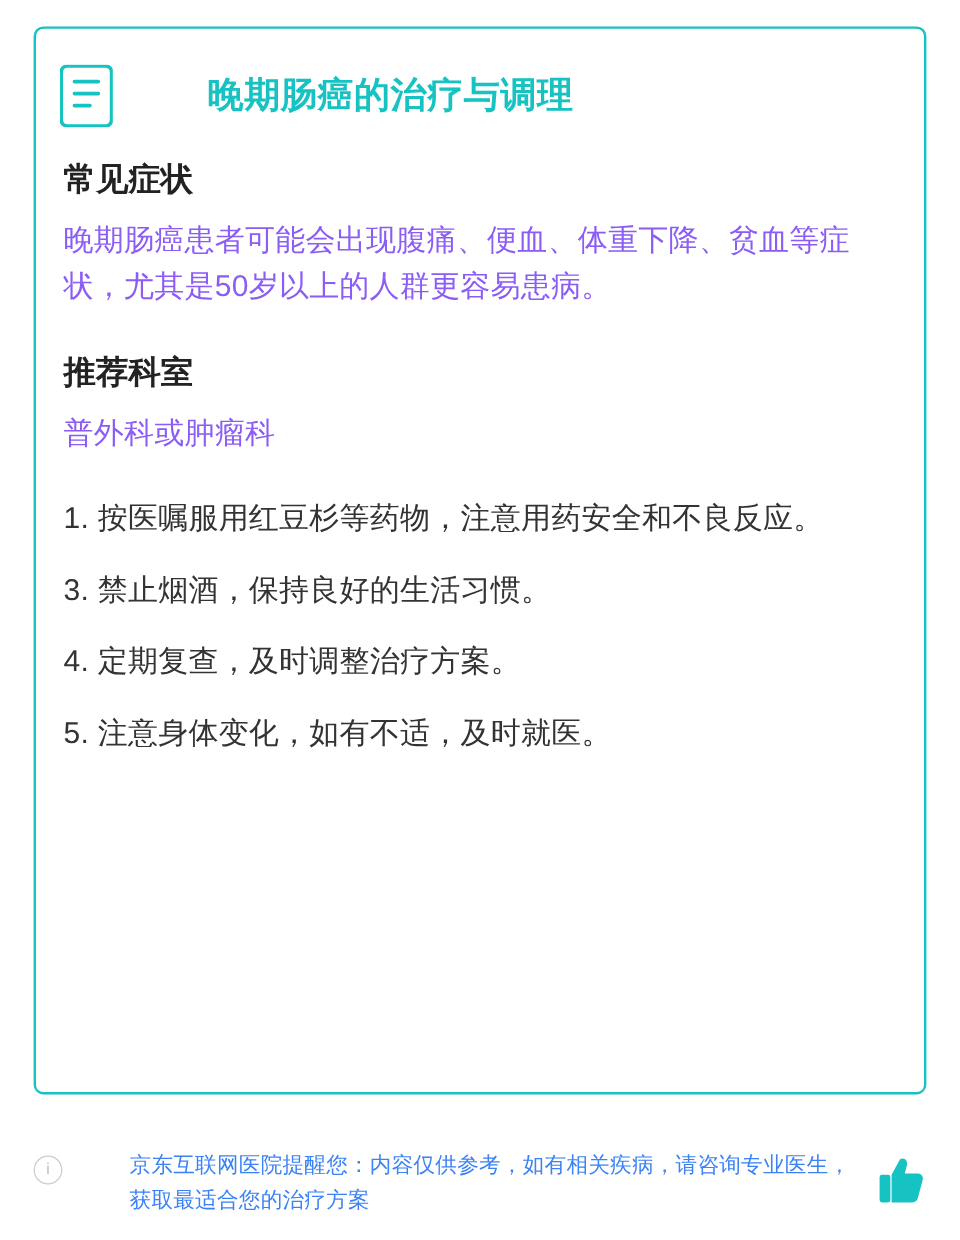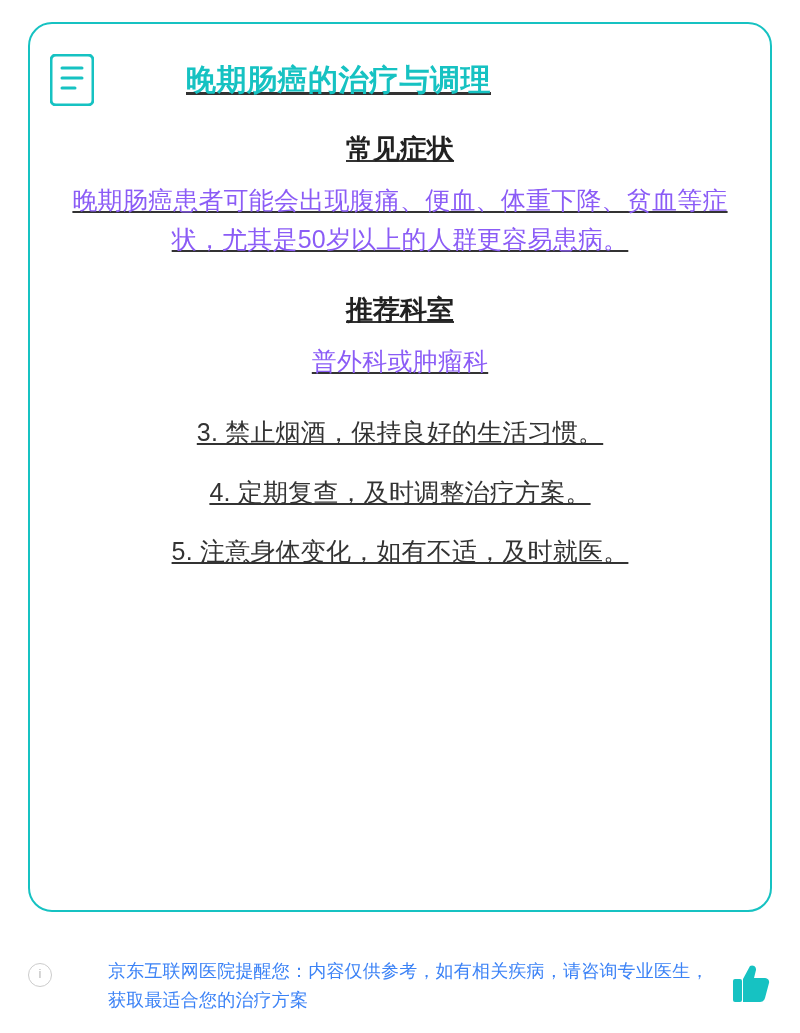--- a/index.html
+++ b/index.html
@@ -17,46 +17,44 @@
   .page {
     position: relative;
     width: 800px;
     height: 1033px;
     box-sizing: border-box;
     padding: 22px 28px 0 28px;
   }
   .card {
     position: relative;
     border: 2px solid #16c2c2;
-    border-radius: 24px;
+    border-radius: 8px;
     background: #ffffff;
     box-sizing: border-box;
     min-height: 890px;
-    padding: 34px 36px 30px 36px;
-    text-decoration: underline;
+    padding: 34px 36px 30px 23px;
   }
   .doc-icon {
     position: absolute;
     left: 20px;
     top: 30px;
     width: 44px;
     height: 52px;
   }
   .title {
     font-size: 30px;
     font-weight: bold;
     color: #16c2c2;
     margin: 0 0 0 120px;
     padding-top: 4px;
     line-height: 1.2;
     letter-spacing: 0.5px;
   }
   .section {
     margin-top: 34px;
-    text-align: center;
   }
   h2.heading {
     font-size: 27px;
     font-weight: bold;
     color: #222222;
     margin: 0 0 14px 0;
     line-height: 1.3;
   }
   p.body-text {
     font-size: 25px;
@@ -135,20 +133,21 @@
       <p class="body-text">晚期肠癌患者可能会出现腹痛、便血、体重下降、贫血等症状，尤其是50岁以上的人群更容易患病。</p>
     </div>
 
     <div class="section">
       <h2 class="heading">推荐科室</h2>
       <p class="body-text">普外科或肿瘤科</p>
     </div>
 
     <div class="section">
       <div class="list">
+        <div class="list-item">1. 按医嘱服用红豆杉等药物，注意用药安全和不良反应。</div>
         <div class="list-item">3. 禁止烟酒，保持良好的生活习惯。</div>
         <div class="list-item">4. 定期复查，及时调整治疗方案。</div>
         <div class="list-item">5. 注意身体变化，如有不适，及时就医。</div>
       </div>
     </div>
 
   </div>
 
   <div class="footer">
     <div class="footer-icon">i</div>

